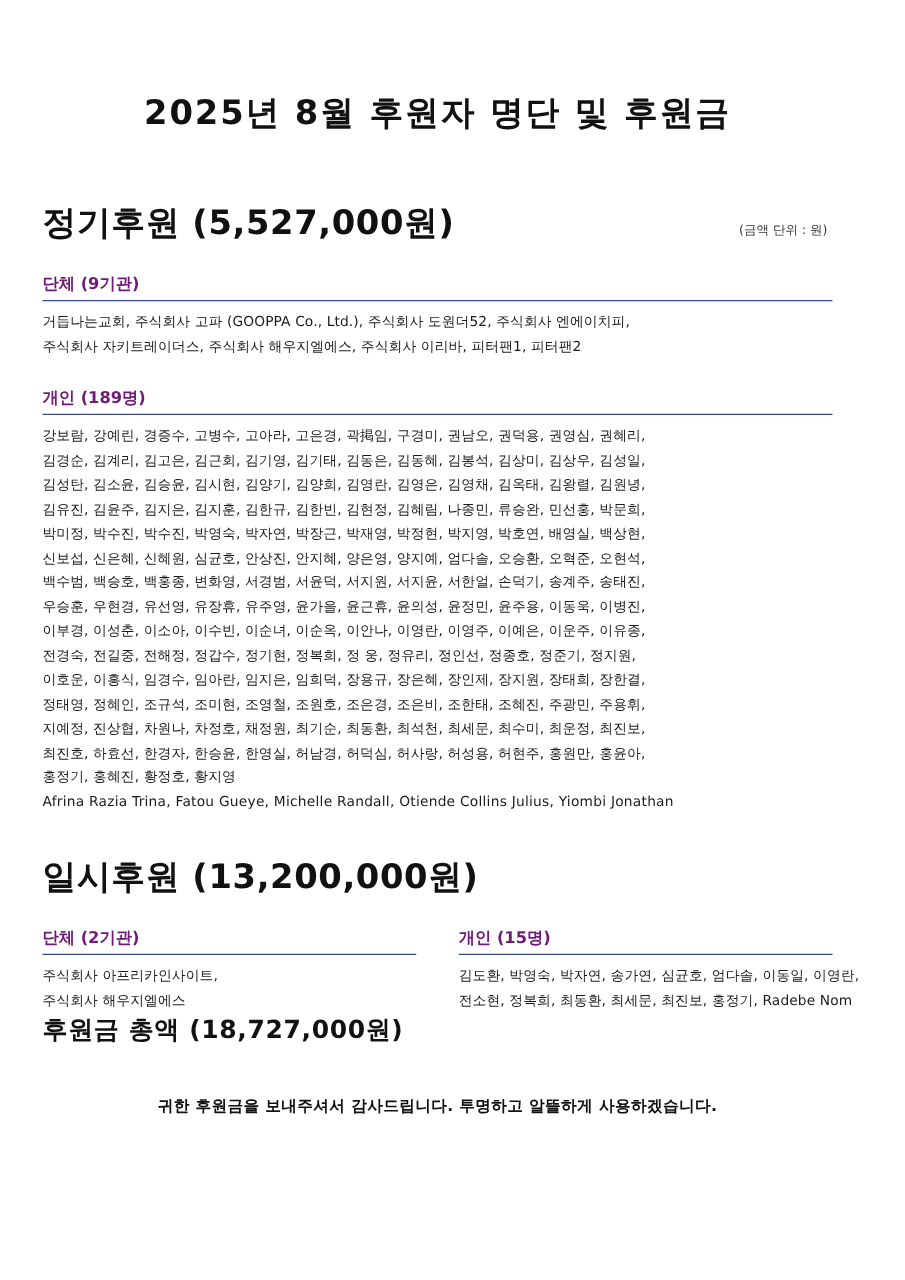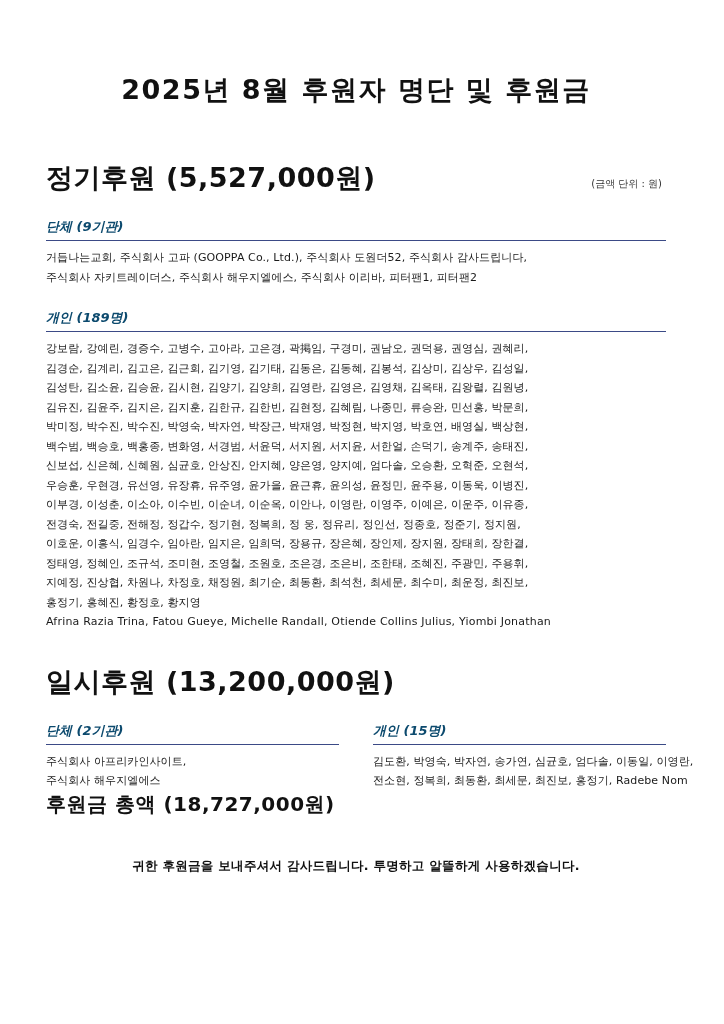--- a/index.html
+++ b/index.html
@@ -12,21 +12,21 @@
     height: 1024px;
     font-family: "DejaVu Sans", "Liberation Sans", sans-serif;
     color: #1a1a1a;
     position: relative;
     overflow: hidden;
   }
   .page {
     width: 724px;
     height: 824px;
     box-sizing: border-box;
-    padding: 54px 58px 20px 46px;
+    padding: 54px 58px 20px 34px;
     position: relative;
   }
   .doc-title {
     text-align: center;
     font-size: 27px;
     font-weight: bold;
     letter-spacing: 1.5px;
     margin: 18px 0 0 0;
     color: #111;
   }
@@ -47,23 +47,22 @@
   .unit-note {
     font-size: 10px;
     color: #333;
     padding-right: 4px;
   }
 
   .sub-block { margin-top: 22px; }
   .sub-title {
     font-size: 13px;
     font-weight: bold;
-    color: #0c4a6e;
+    color: #701a75;
     padding-bottom: 4px;
-    font-style: italic;
   }
   .rule {
     border: 0;
     border-top: 1.2px solid #3b4a86;
     margin: 0 0 7px 0;
   }
   .names {
     font-size: 11px;
     line-height: 19.5px;
     color: #1a1a1a;
@@ -104,42 +103,43 @@
 
   <div class="section-head">
     <div class="section-title">정기후원 (5,527,000원)</div>
     <div class="unit-note">(금액 단위 : 원)</div>
   </div>
 
   <div class="sub-block">
     <div class="sub-title">단체 (9기관)</div>
     <hr class="rule">
     <div class="names">
-      <div class="line">거듭나는교회, 주식회사 고파 (GOOPPA Co., Ltd.), 주식회사 도원더52, 주식회사 감사드립니다,</div>
+      <div class="line">거듭나는교회, 주식회사 고파 (GOOPPA Co., Ltd.), 주식회사 도원더52, 주식회사 엔에이치피,</div>
       <div class="line">주식회사 자키트레이더스, 주식회사 해우지엘에스, 주식회사 이리바, 피터팬1, 피터팬2</div>
     </div>
   </div>
 
   <div class="sub-block">
     <div class="sub-title">개인 (189명)</div>
     <hr class="rule">
     <div class="names">
       <div class="line">강보람, 강예린, 경증수, 고병수, 고아라, 고은경, 곽掲임, 구경미, 권남오, 권덕용, 권영심, 권혜리,</div>
       <div class="line">김경순, 김계리, 김고은, 김근회, 김기영, 김기태, 김동은, 김동혜, 김봉석, 김상미, 김상우, 김성일,</div>
       <div class="line">김성탄, 김소윤, 김승윤, 김시현, 김양기, 김양희, 김영란, 김영은, 김영채, 김옥태, 김왕렬, 김원녕,</div>
       <div class="line">김유진, 김윤주, 김지은, 김지훈, 김한규, 김한빈, 김현정, 김혜림, 나종민, 류승완, 민선홍, 박문희,</div>
       <div class="line">박미정, 박수진, 박수진, 박영숙, 박자연, 박장근, 박재영, 박정현, 박지영, 박호연, 배영실, 백상현,</div>
+      <div class="line">신보섭, 신은혜, 신혜원, 심균호, 안상진, 안지혜, 양은영, 양지예, 엄다솔, 오승환, 오혁준, 오현석,</div>
       <div class="line">백수범, 백승호, 백홍종, 변화영, 서경범, 서윤덕, 서지원, 서지윤, 서한얼, 손덕기, 송계주, 송태진,</div>
-      <div class="line">신보섭, 신은혜, 신혜원, 심균호, 안상진, 안지혜, 양은영, 양지예, 엄다솔, 오승환, 오혁준, 오현석,</div>
       <div class="line">우승훈, 우현경, 유선영, 유장휴, 유주영, 윤가을, 윤근휴, 윤의성, 윤정민, 윤주용, 이동욱, 이병진,</div>
       <div class="line">이부경, 이성춘, 이소아, 이수빈, 이순녀, 이순옥, 이안나, 이영란, 이영주, 이예은, 이운주, 이유종,</div>
       <div class="line">전경숙, 전길중, 전해정, 정갑수, 정기현, 정복희, 정  웅, 정유리, 정인선, 정종호, 정준기, 정지원,</div>
       <div class="line">이호운, 이흥식, 임경수, 임아란, 임지은, 임희덕, 장용규, 장은혜, 장인제, 장지원, 장태희, 장한결,</div>
       <div class="line">정태영, 정혜인, 조규석, 조미현, 조영철, 조원호, 조은경, 조은비, 조한태, 조혜진, 주광민, 주용휘,</div>
       <div class="line">지예정, 진상협, 차원나, 차정호, 채정원, 최기순, 최동환, 최석천, 최세문, 최수미, 최운정, 최진보,</div>
+      <div class="line">최진호, 하효선, 한경자, 한승윤, 한영실, 허남경, 허덕심, 허사랑, 허성용, 허현주, 홍원만, 홍윤아,</div>
       <div class="line">홍정기, 홍혜진, 황정호, 황지영</div>
       <div class="line latin">Afrina Razia Trina, Fatou Gueye, Michelle Randall, Otiende Collins Julius, Yiombi Jonathan</div>
     </div>
   </div>
 
   <div class="section-head second">
     <div class="section-title">일시후원 (13,200,000원)</div>
   </div>
 
   <div class="two-col">

